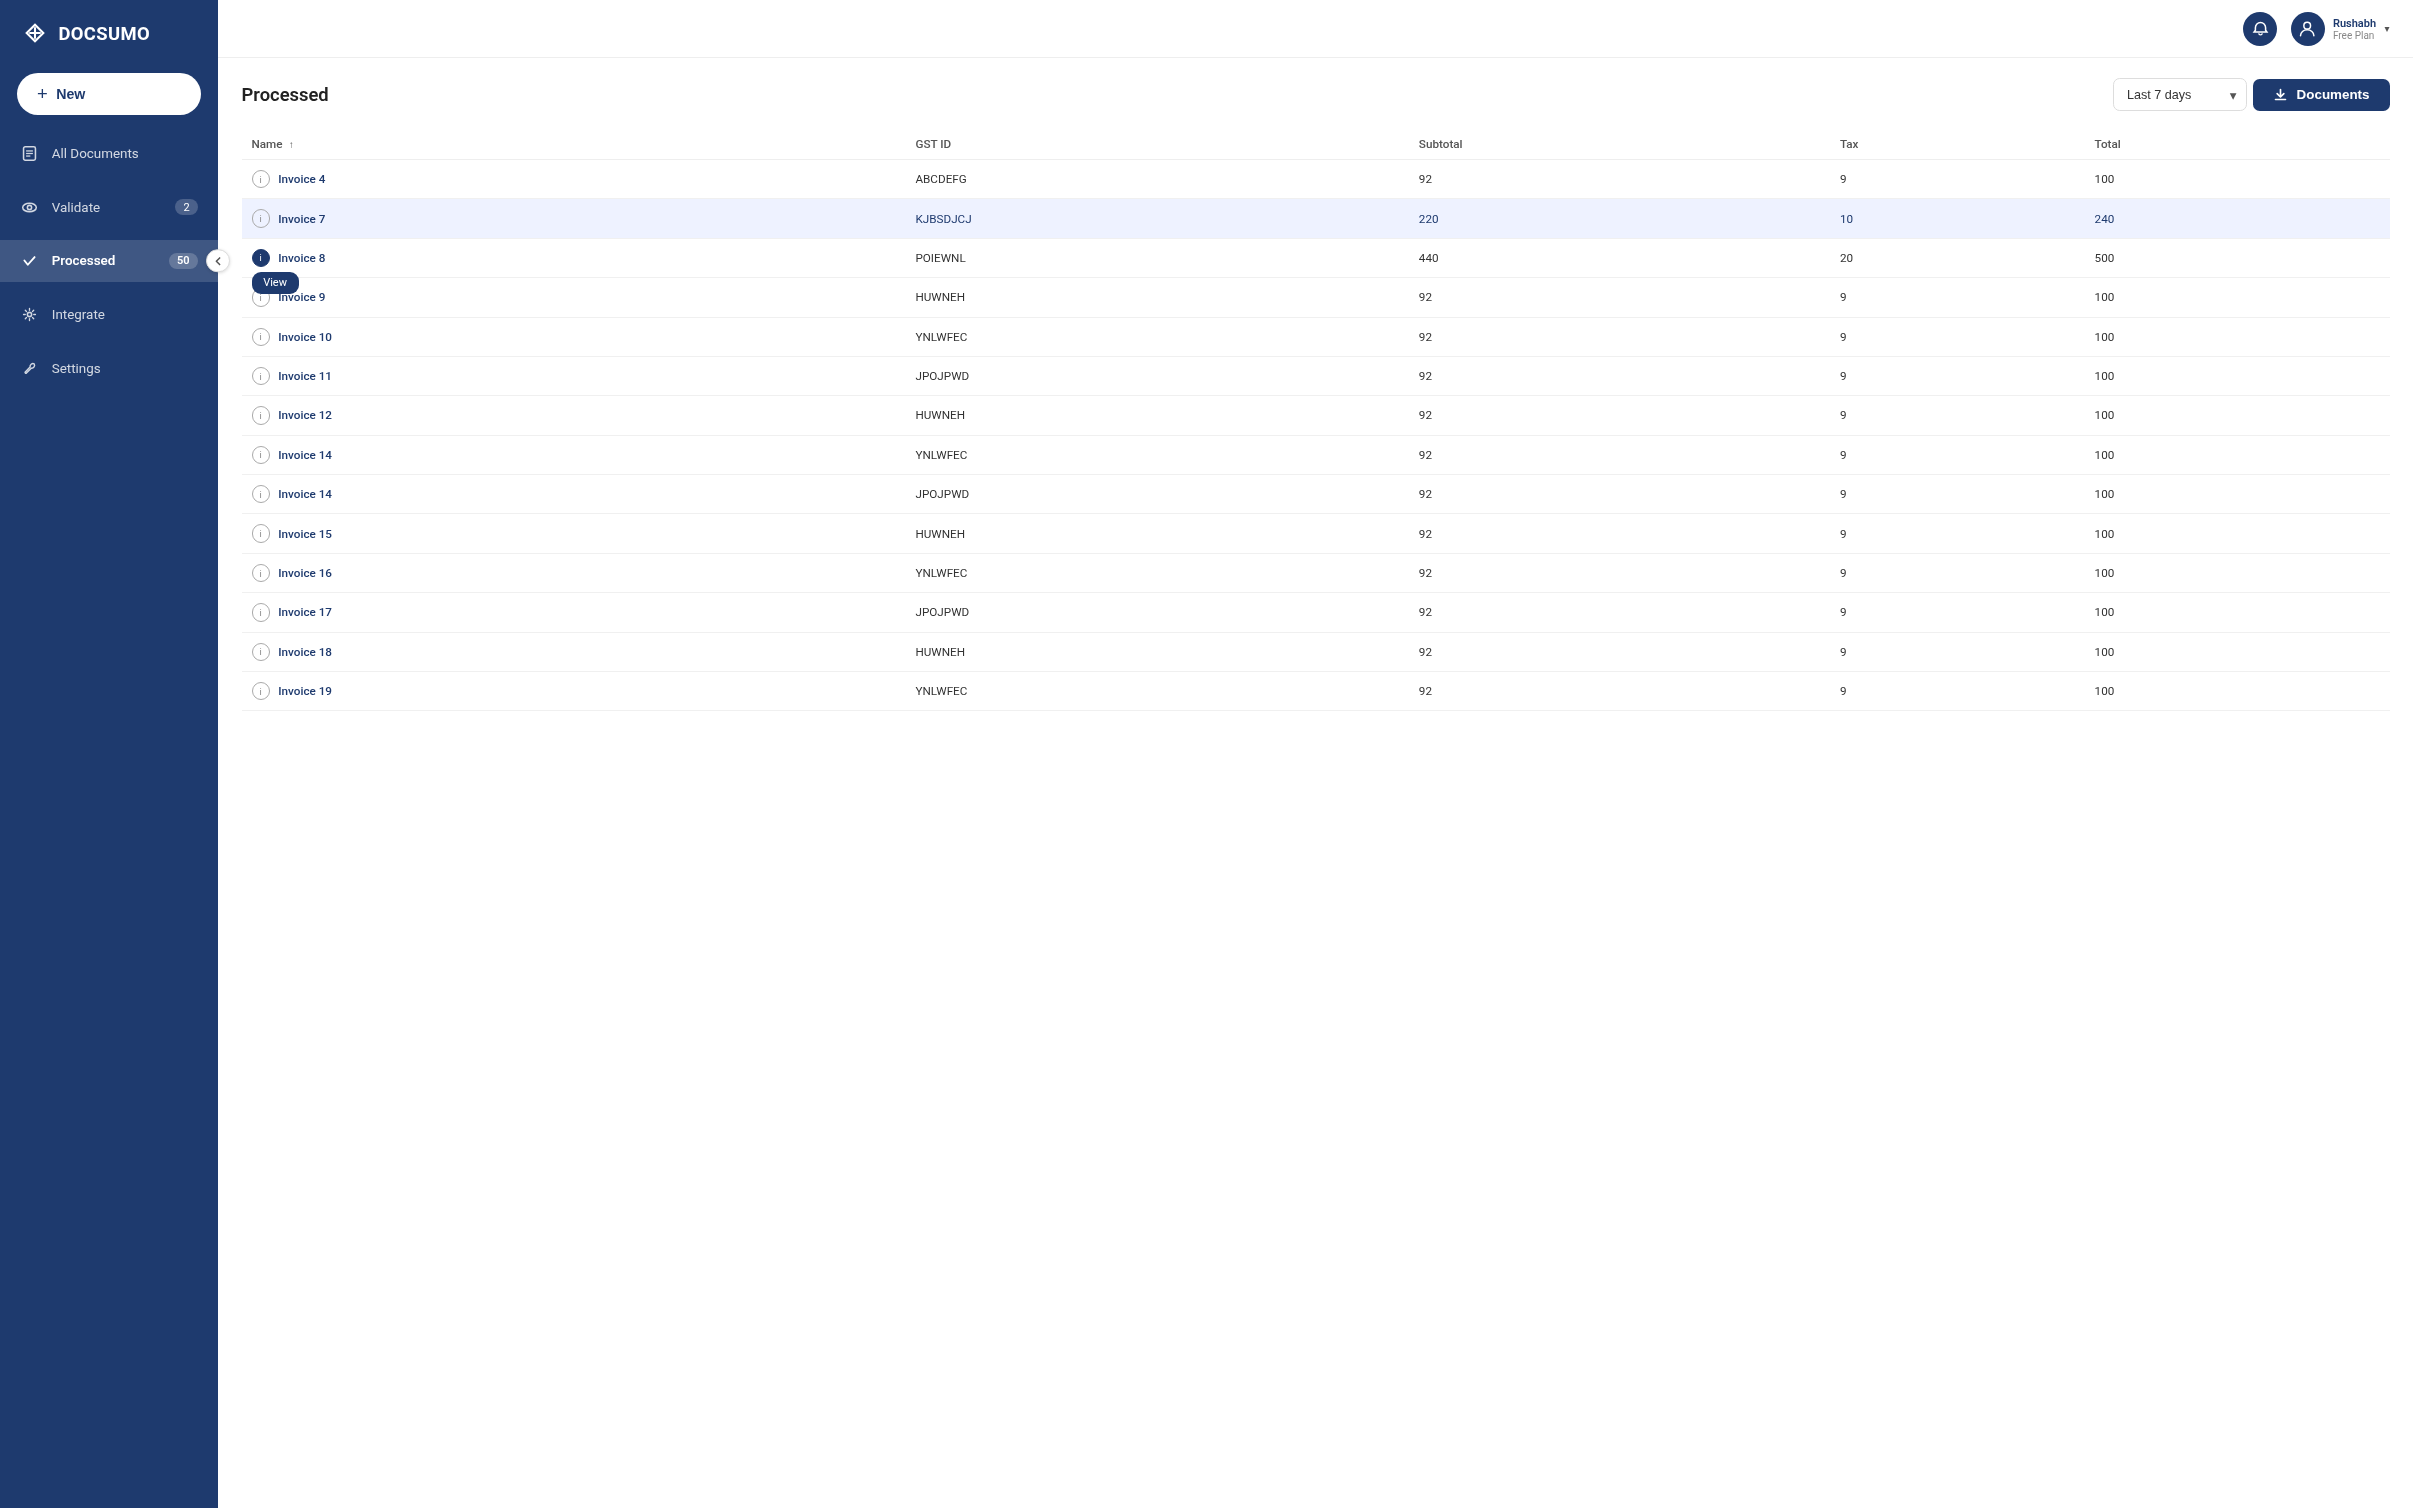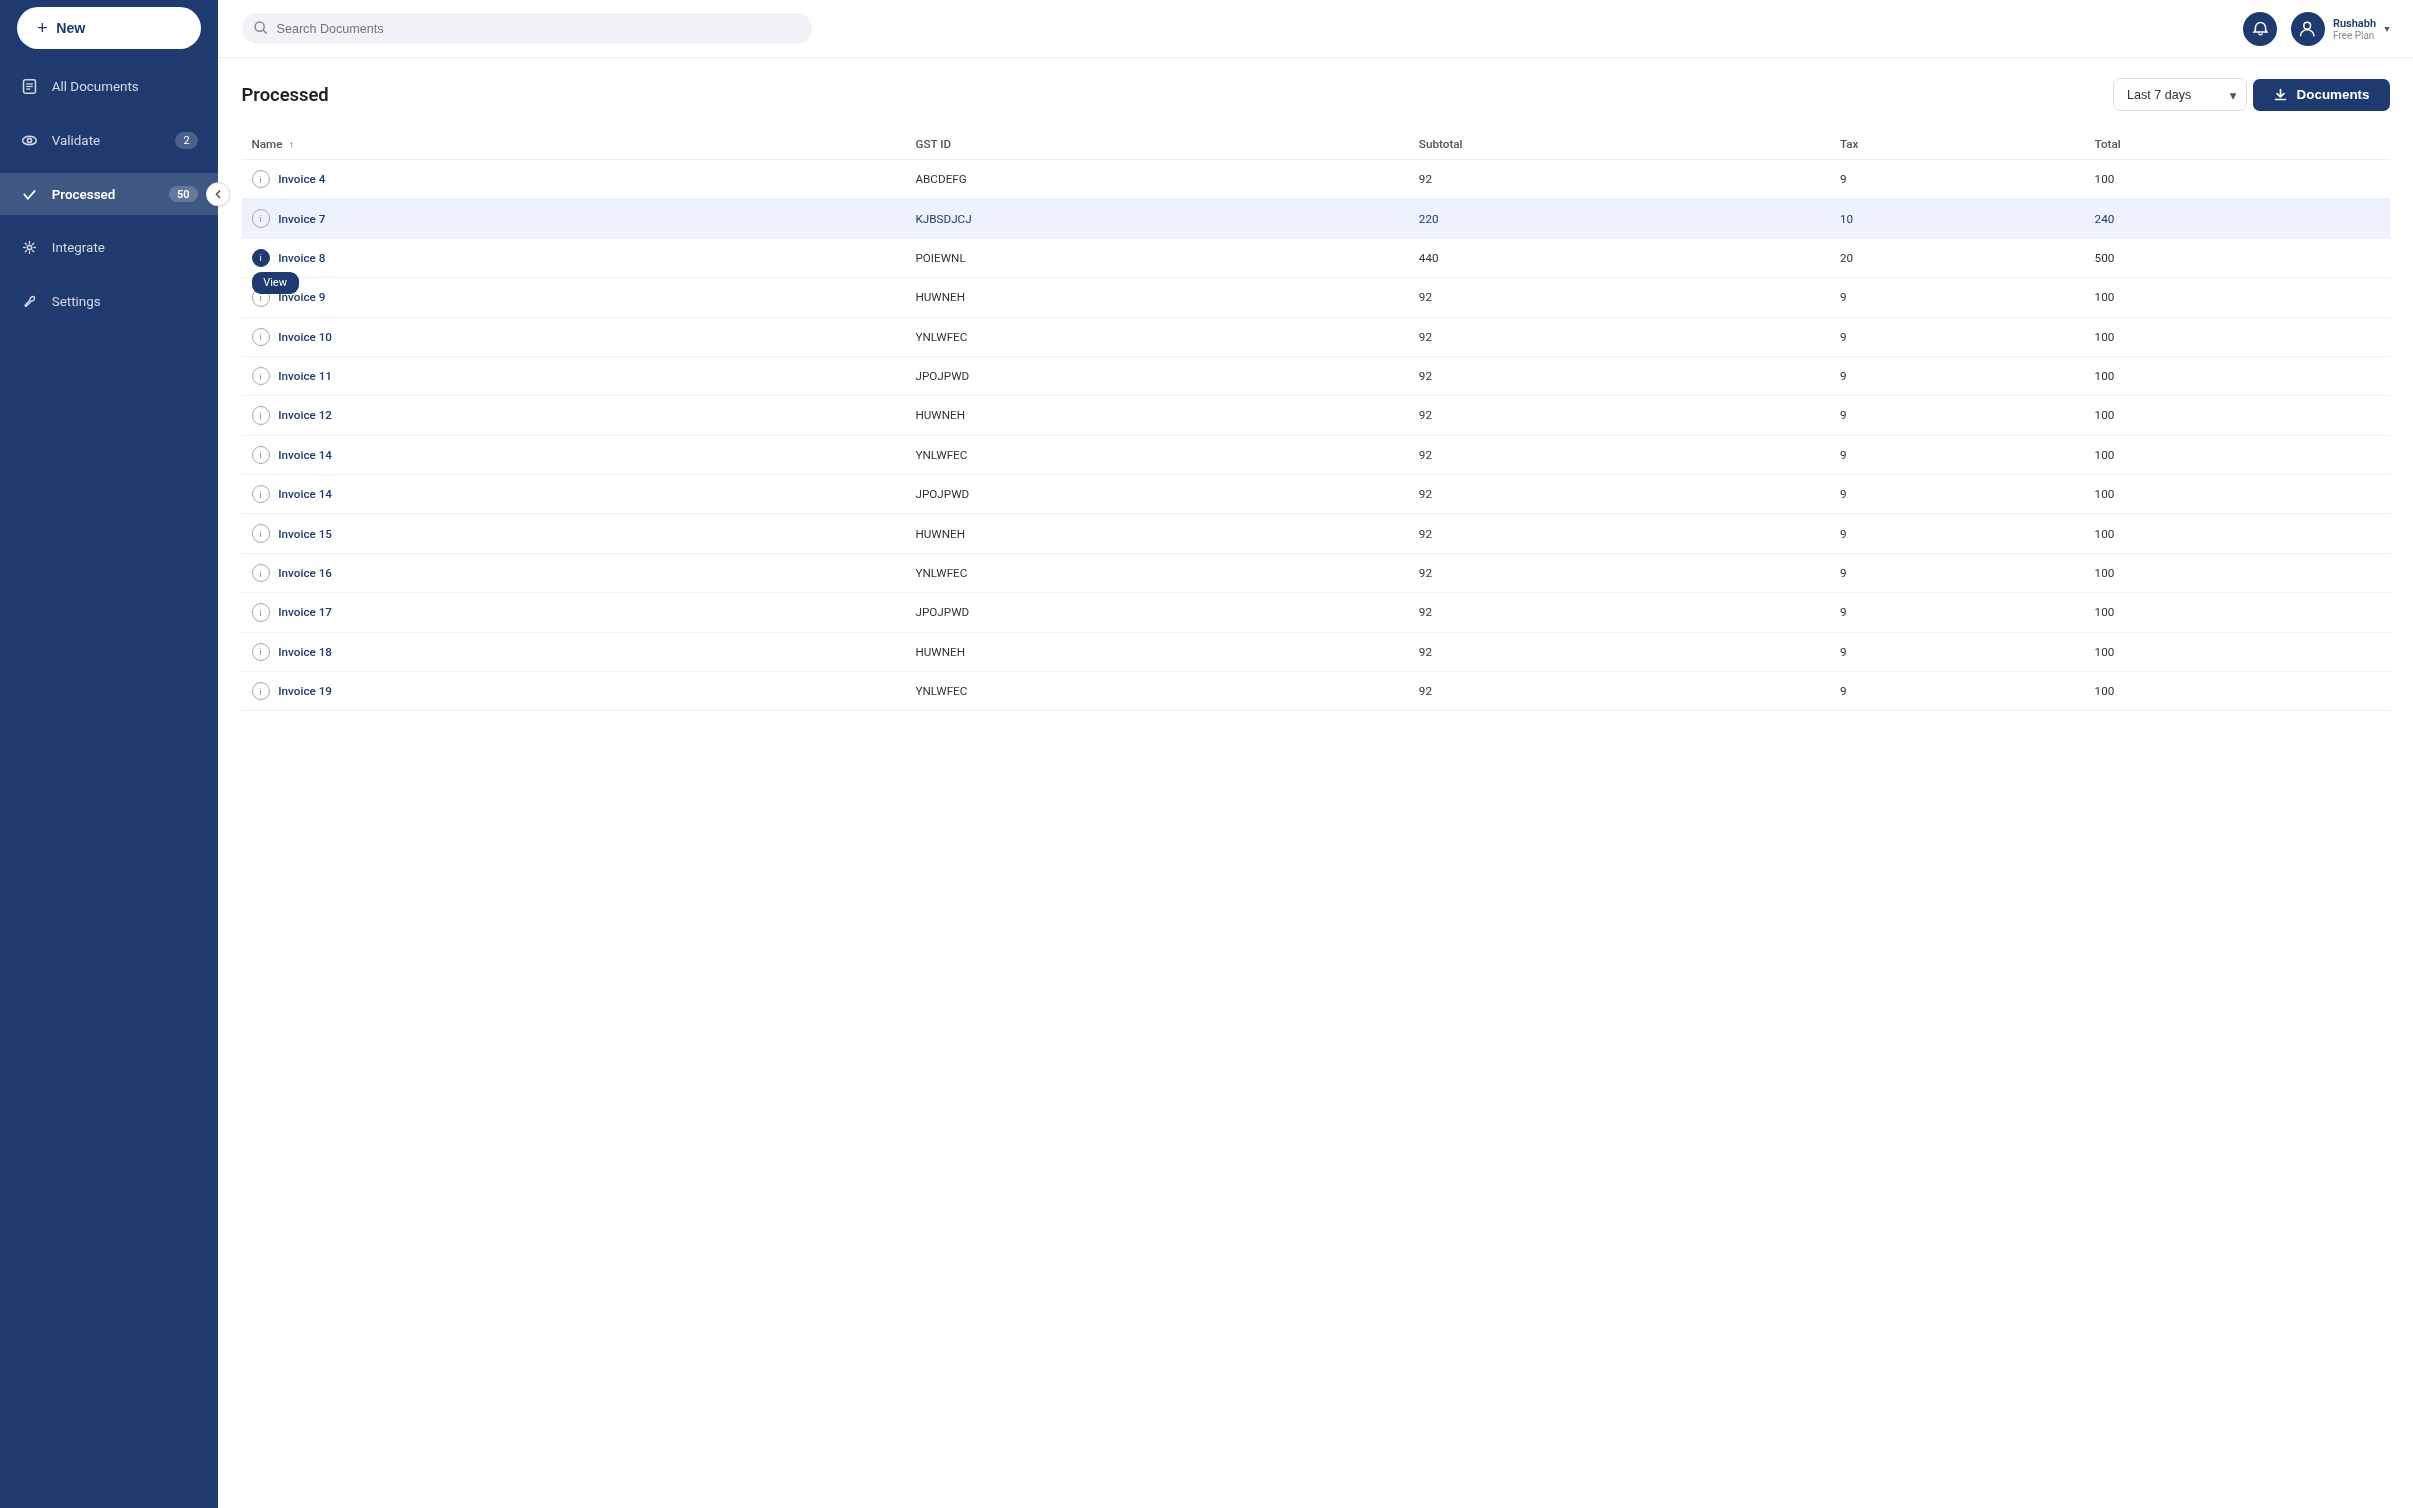--- a/index.html
+++ b/index.html
@@ -324,20 +324,27 @@
 
     
     ::-webkit-scrollbar { width: 5px; height: 5px; }
     ::-webkit-scrollbar-track { background: #f1f1f1; }
     ::-webkit-scrollbar-thumb { background: #ccc; border-radius: 2.5px; }
   </style>
 </head>
 <body>
 
 <div class="sidebar">
+  <div class="sidebar-logo">
+    <svg class="logo-icon" viewBox="0 0 36 36" fill="none">
+      <path d="M8 18 L18 8 L28 18 L18 28 Z" stroke="white" stroke-width="2.5" fill="none"></path>
+      <path d="M18 12 L18 24 M12 18 L24 18" stroke="white" stroke-width="2.5" stroke-linecap="round"></path>
+    </svg>
+    <span class="logo-text">DOCSUMO</span>
+  </div>
 
   <button class="sidebar-new-btn">
     <span class="plus">+</span>
     <span>New</span>
   </button>
 
   <nav class="sidebar-nav">
 
     <div class="sidebar-item">
       <span class="icon">
@@ -395,29 +402,20 @@
         </svg>
       </span>
       <span>Settings</span>
     </div>
   </nav>
 </div>
 
 <div class="main">
 
   <div class="header">
-    <div class="search-bar">
-      <span class="search-icon-wrap">
-        <svg width="15" height="15" viewBox="0 0 18 18" fill="none">
-          <circle cx="8" cy="8" r="5.5" stroke="#888" stroke-width="1.8"></circle>
-          <line x1="12.5" y1="12.5" x2="16" y2="16" stroke="#888" stroke-width="1.8" stroke-linecap="round"></line>
-        </svg>
-      </span>
-      <input type="text" placeholder="Search Documents" style="">
-    </div>
 
     <div class="header-actions">
       <button class="notif-btn">
         <svg width="17" height="17" viewBox="0 0 20 20" fill="none">
           <path d="M10 3a6 6 0 0 1 6 6v3l1.5 2H2.5L4 12V9a6 6 0 0 1 6-6z" stroke="white" stroke-width="1.8" fill="none"></path>
           <path d="M8 15.5a2 2 0 0 0 4 0" stroke="white" stroke-width="1.5" fill="none"></path>
         </svg>
       </button>
 
       <div class="user-area">

